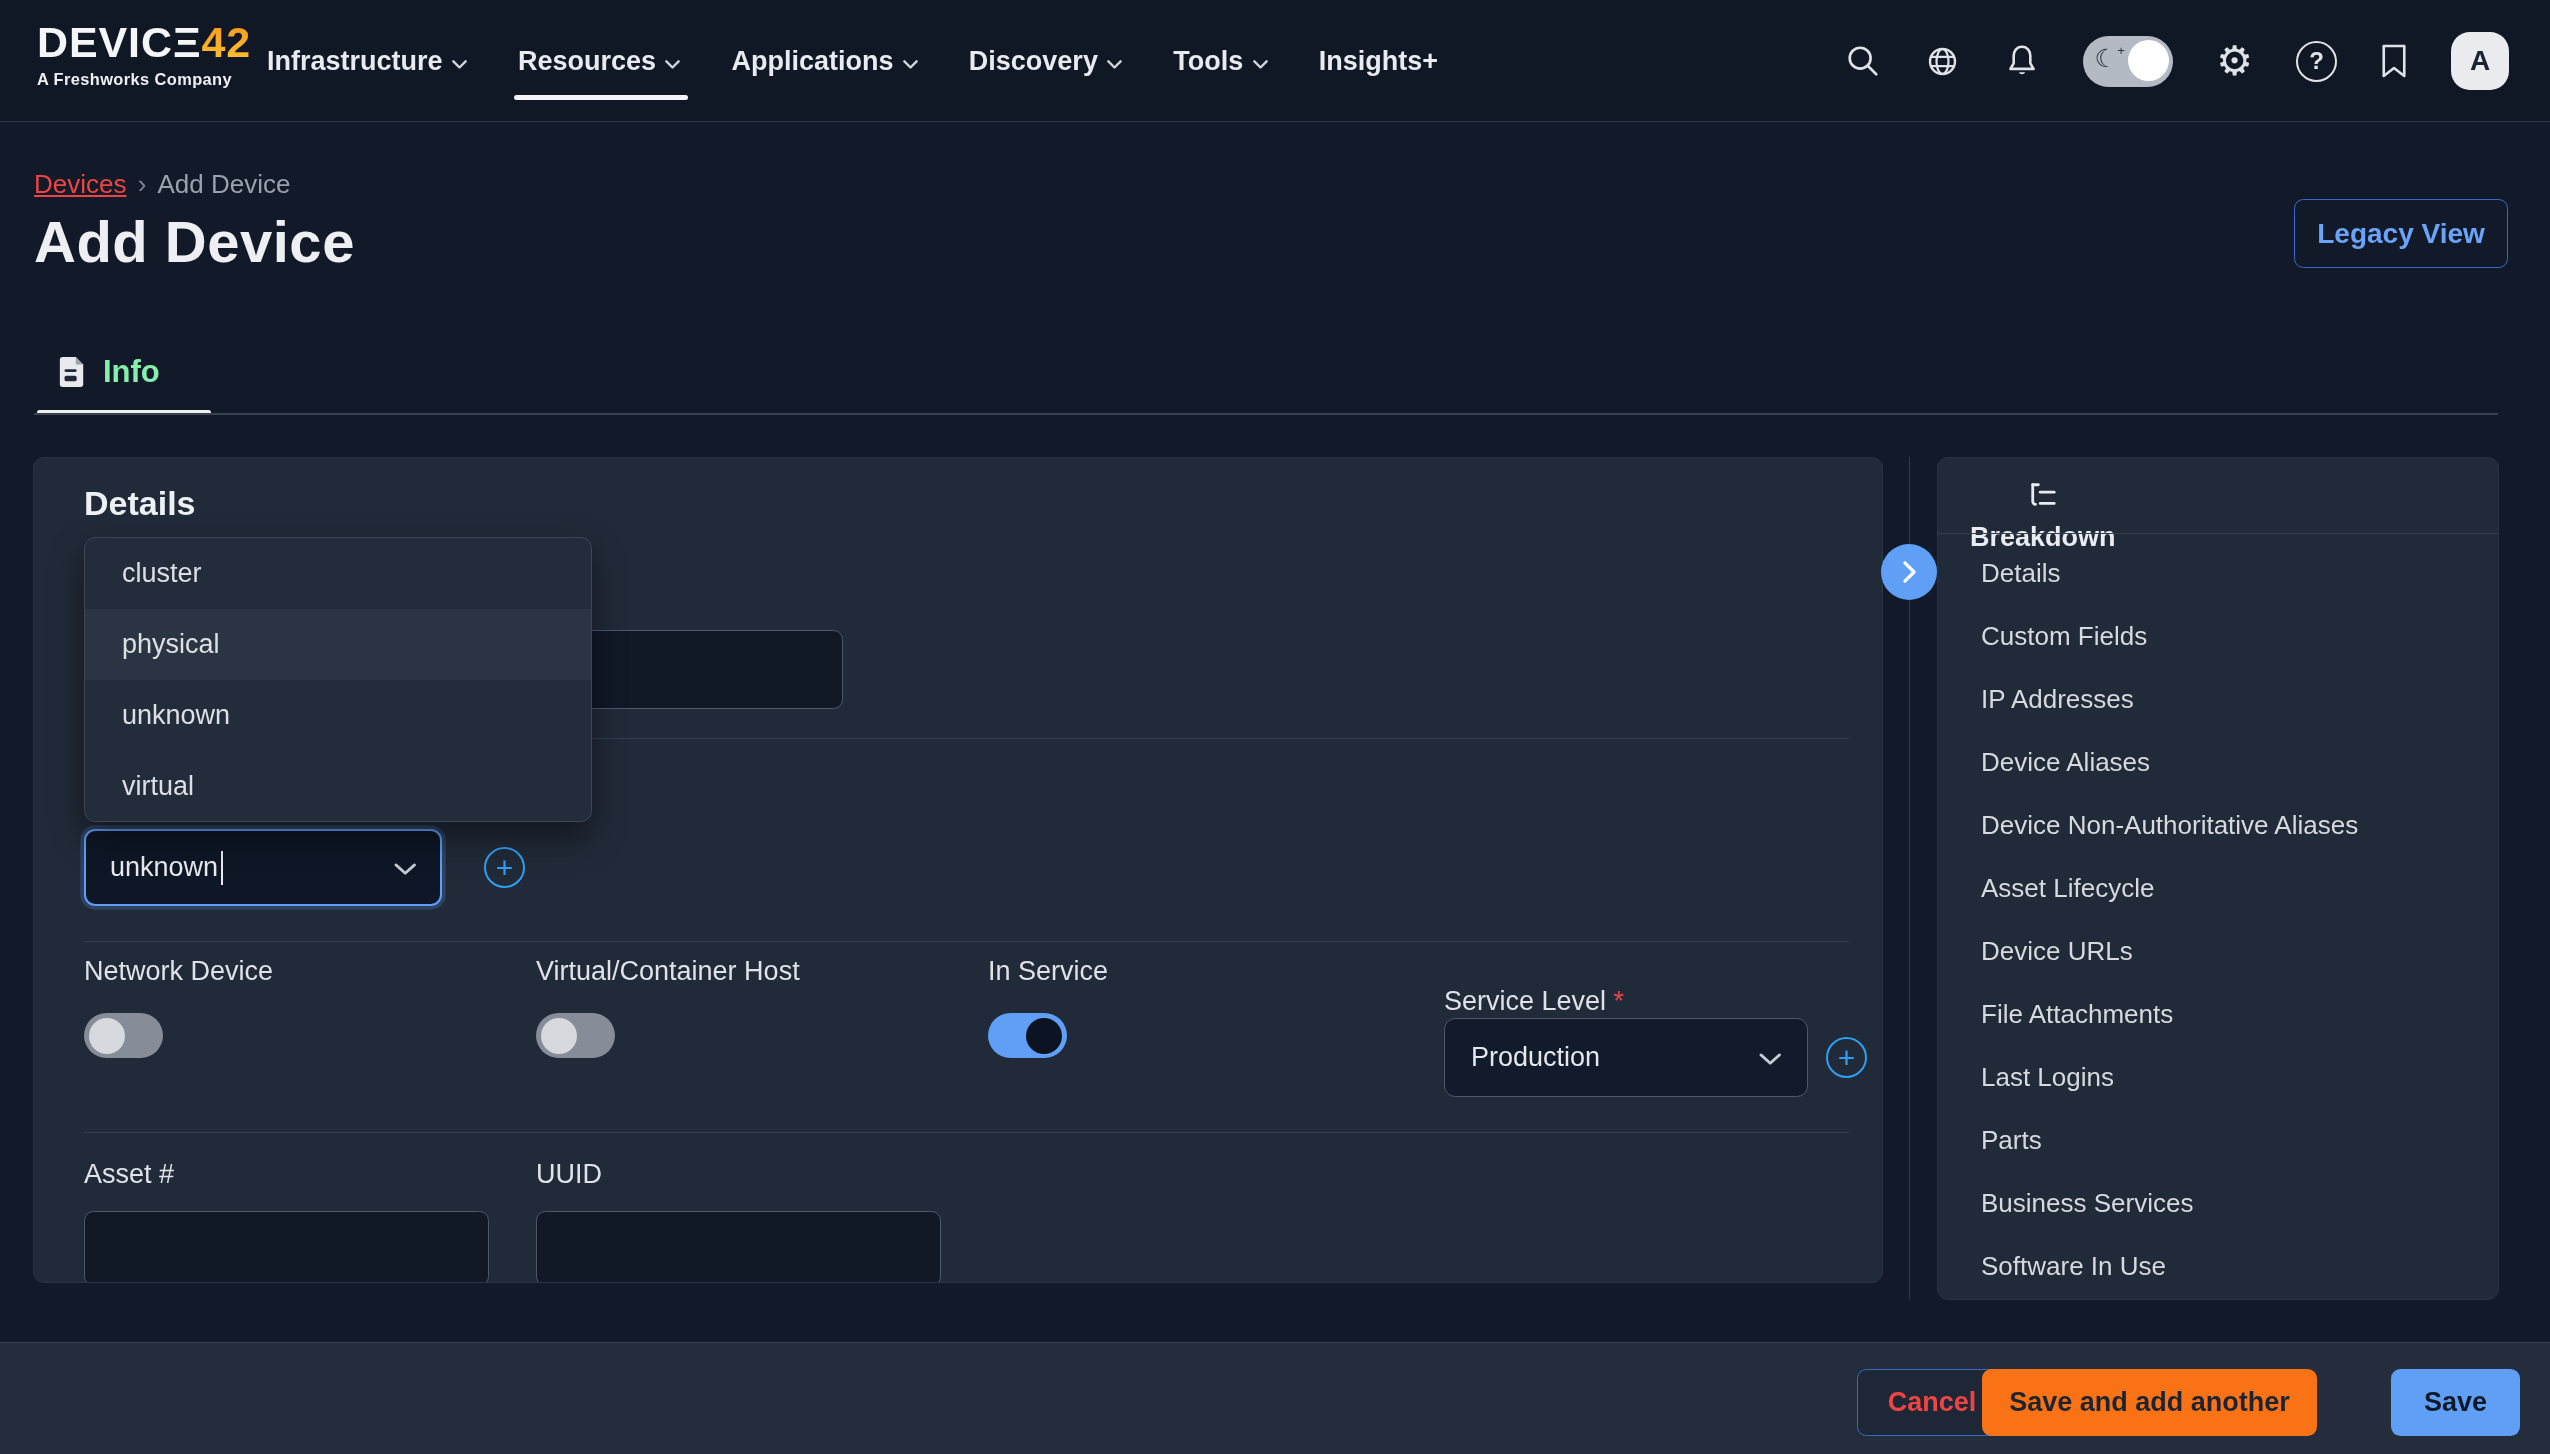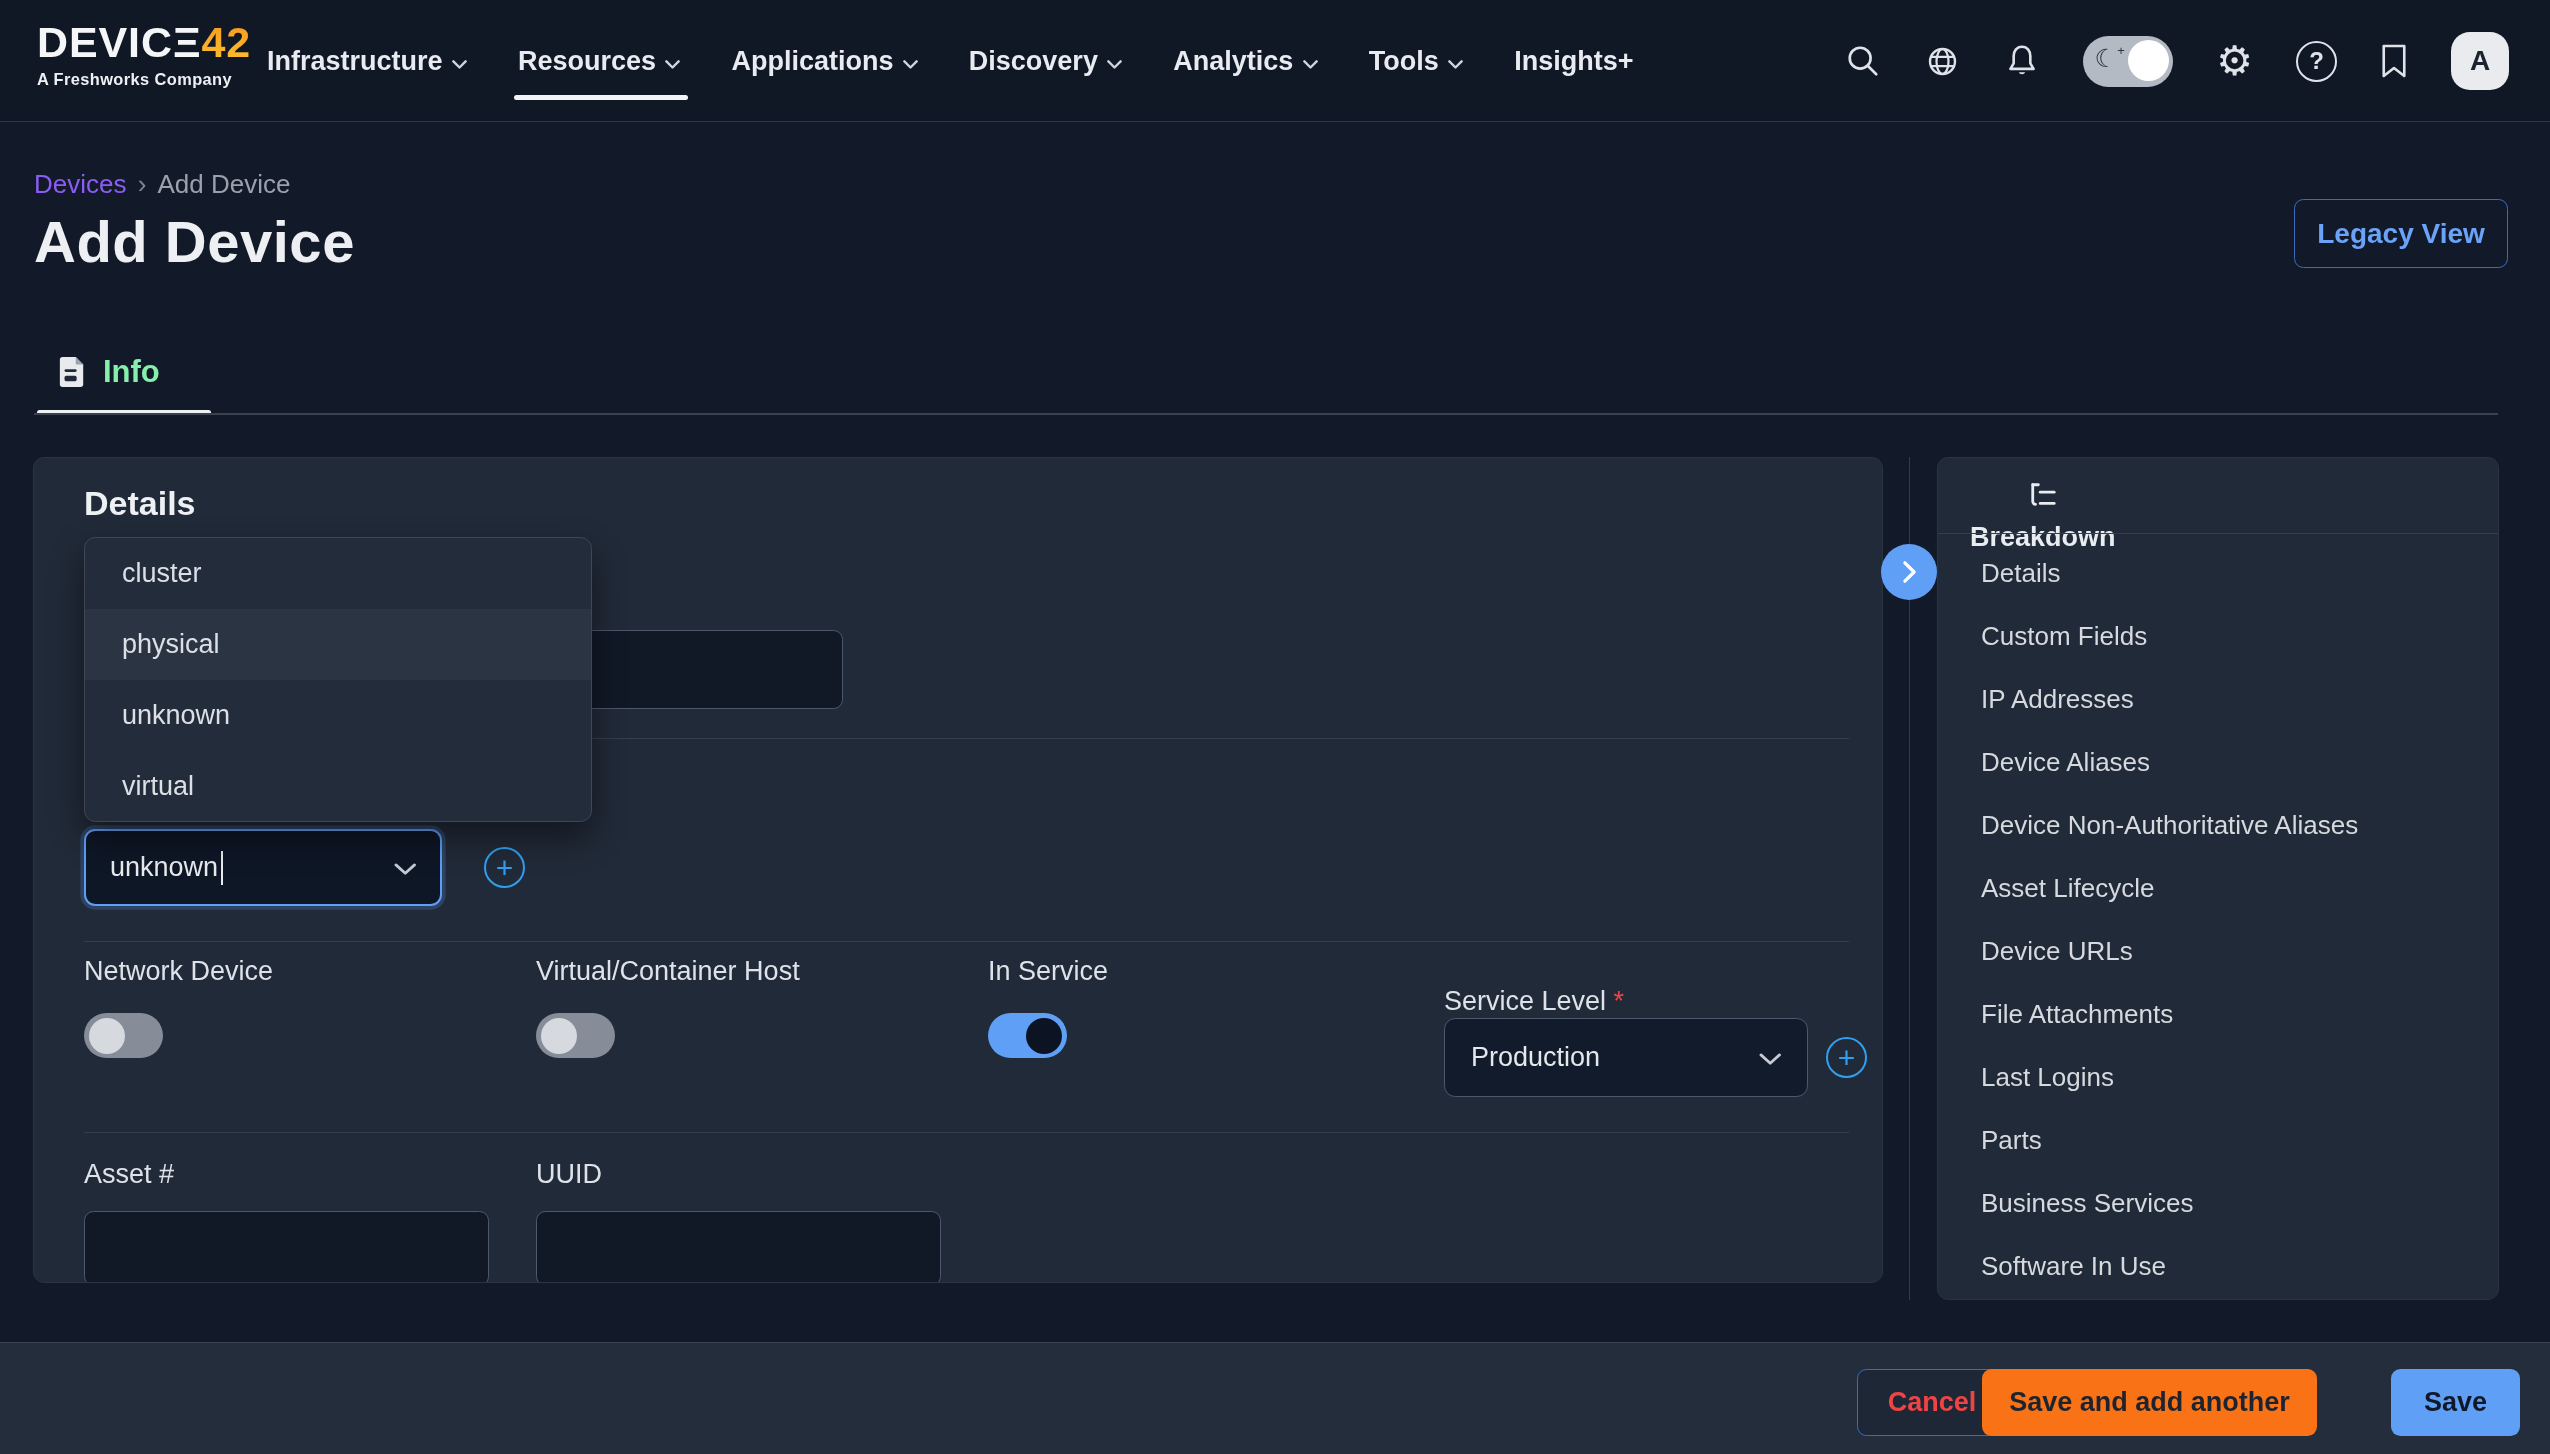--- a/index.html
+++ b/index.html
@@ -20,21 +20,21 @@
   .icon-btn { display:flex; align-items:center; justify-content:center; }
   .icon-btn svg { display:block; }
   .theme-toggle { width:90px; height:51px; border-radius:26px; background:#b4bac4; position:relative; display:flex; align-items:center; }
   .theme-moon { position:absolute; left:11.2px; top:8.4px; font-size:25px; color:#2b3443; }
   .theme-spark { position:absolute; left:34px; top:7.5px; font-size:13px; color:#2b3443; }
   .theme-knob { position:absolute; right:4.7px; top:4.7px; width:41px; height:41px; border-radius:50%; background:#ffffff; }
   .avatar { width:58px; height:58px; border-radius:19px; background:#e9ebee; color:#1c2330; font-size:28px; font-weight:700; display:flex; align-items:center; justify-content:center; }
 
   
   .breadcrumb { position:absolute; left:34px; top:169px; font-size:26px; display:flex; gap:11.2px; align-items:center; }
-  .crumb-link { color:#8b5cf6; cursor:pointer; }
+  .crumb-link { color:#ef4444; cursor:pointer;text-decoration:underline; }
   .crumb-sep { color:#7e8794; }
   .crumb-current { color:#9aa1ac; }
   .page-title { position:absolute; left:34px; top:208px; font-size:58px; font-weight:700; color:#edeff2; letter-spacing:0.5px; }
   .legacy-btn { position:absolute; left:2294px; top:199px; width:214px; height:69px; border:1.9px solid #3a6bc0; border-radius:9.4px; background:transparent; color:#6aa3f8; font-size:28px; font-weight:600; display:flex; align-items:center; justify-content:center; cursor:pointer; }
 
   
   .tab { position:absolute; left:58px; top:354px; display:flex; align-items:center; gap:17px; color:#86efac; font-size:31px; font-weight:600; cursor:pointer; }
   .tab-underline { position:absolute; left:37px; top:410px; width:174px; height:4.7px; background:#eef0f3; border-radius:2.8px; }
   .tabs-line { position:absolute; left:34px; top:413px; width:2464px; height:1.9px; background:#3a4250; }
 
@@ -138,29 +138,20 @@
         <div class="nav-item">
           <span>Discovery</span>
           <span>
             <svg width="15" height="9.4" viewBox="0 0 16 10">
               <path d="M1.5 1.5 L8 8 L14.5 1.5" fill="none" stroke="#cfd4db" stroke-width="2.6" stroke-linecap="round" stroke-linejoin="round"></path>
             </svg>
           </span>
 
         </div>
 
-        <div class="nav-item">
-          <span>Analytics</span>
-          <span>
-            <svg width="15" height="9.4" viewBox="0 0 16 10">
-              <path d="M1.5 1.5 L8 8 L14.5 1.5" fill="none" stroke="#cfd4db" stroke-width="2.6" stroke-linecap="round" stroke-linejoin="round"></path>
-            </svg>
-          </span>
-
-        </div>
 
         <div class="nav-item">
           <span>Tools</span>
           <span>
             <svg width="15" height="9.4" viewBox="0 0 16 10">
               <path d="M1.5 1.5 L8 8 L14.5 1.5" fill="none" stroke="#cfd4db" stroke-width="2.6" stroke-linecap="round" stroke-linejoin="round"></path>
             </svg>
           </span>
 
         </div>

